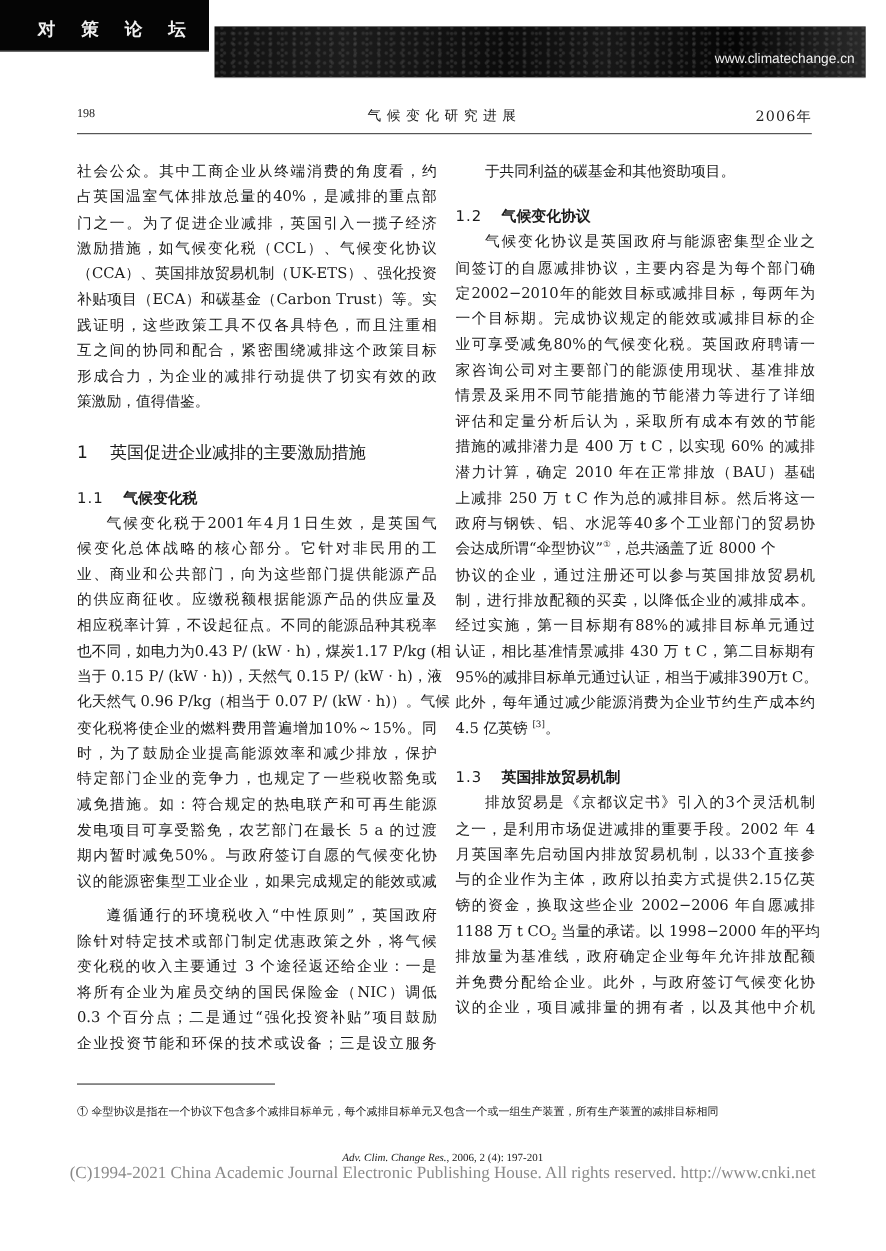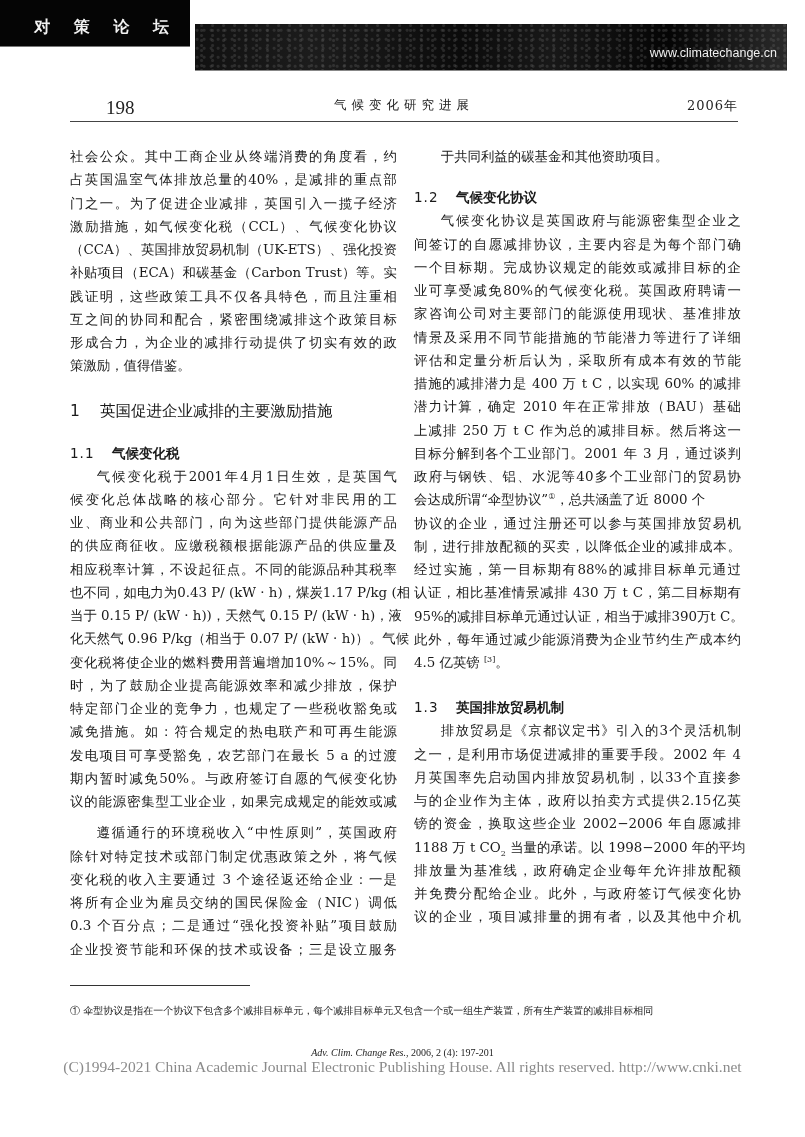--- a/index.html
+++ b/index.html
@@ -26,21 +26,21 @@
     margin-top: 24px;
   }
   .band-right .site {
     position: absolute; right: 10px; bottom: 10px; color: #f0f0f0;
     font-family: "Liberation Sans", sans-serif; font-size: 12.5px;
   }
   .running-head {
     position: absolute; left: 70px; top: 97px; width: 668px; height: 20px;
     font-size: 12px; color: #222;
   }
-  .running-head .pno { position: absolute; left: 0; top: 0; font-family: "Liberation Serif", serif; font-size: 19px; margin-left: 36px; }
+  .running-head .pno { position: absolute; left: 0; top: 0; font-family: "Liberation Serif", serif; font-size: 11px; }
   .running-head .jname { position: absolute; left: 0; right: 0; text-align: center; top: 0; letter-spacing: 5px; font-size: 12.5px; }
   .running-head .year { position: absolute; right: 0; top: 0; font-size: 13px; letter-spacing: 1px; }
   .head-rule { position: absolute; left: 70px; top: 121px; width: 668px; height: 1px; background: #444; }
 
   .col { position: absolute; top: 145px; width: 327px; font-size: 13.4px; line-height: 23.25px; text-align: justify; }
   .col.left { left: 70px; }
   .col.right { left: 414px; }
   .col .line { display: block; white-space: nowrap; text-align-last: justify; text-align: justify; }
   .col .line.last { text-align-last: left; }
   .col .ind { padding-left: 2em; }
@@ -143,29 +143,29 @@
 
 <div class="col right">
   <span class="line last ind">于共同利益的碳基金和其他资助项目。</span>
   <div class="gap" style="height:18px"></div>
   <div class="h2">
     <span class="num">1.2</span><span>气候变化协议</span>
   </div>
   <div>
     <span class="line ind">气候变化协议是英国政府与能源密集型企业之</span>
     <span class="line">间签订的自愿减排协议，主要内容是为每个部门确</span>
+    <span class="line">定2002−2010年的能效目标或减排目标，每两年为</span>
     <span class="line">一个目标期。完成协议规定的能效或减排目标的企</span>
     <span class="line">业可享受减免80%的气候变化税。英国政府聘请一</span>
     <span class="line">家咨询公司对主要部门的能源使用现状、基准排放</span>
     <span class="line">情景及采用不同节能措施的节能潜力等进行了详细</span>
     <span class="line">评估和定量分析后认为，采取所有成本有效的节能</span>
     <span class="line">措施的减排潜力是 400 万 t C，以实现 60% 的减排</span>
     <span class="line">潜力计算，确定 2010 年在正常排放（BAU）基础</span>
     <span class="line">上减排 250 万 t C 作为总的减排目标。然后将这一</span>
-    <span class="line">目标分解到各个工业部门。2001 年 3 月，通过谈判</span>
     <span class="line">政府与钢铁、铝、水泥等40多个工业部门的贸易协</span>
     <span class="line" style="text-align-last:left"><span>会达成所谓“伞型协议”</span><sup>①</sup><span>，总共涵盖了近 8000 个</span></span>
     <span class="line">协议的企业，通过注册还可以参与英国排放贸易机</span>
     <span class="line">制，进行排放配额的买卖，以降低企业的减排成本。</span>
     <span class="line">经过实施，第一目标期有88%的减排目标单元通过</span>
     <span class="line">认证，相比基准情景减排 430 万 t C，第二目标期有</span>
     <span class="line">95%的减排目标单元通过认证，相当于减排390万t C。</span>
     <span class="line">此外，每年通过减少能源消费为企业节约生产成本约</span>
     <span class="line last"><span>4.5 亿英镑</span> <sup>[3]</sup><span>。</span></span>
   </div>

